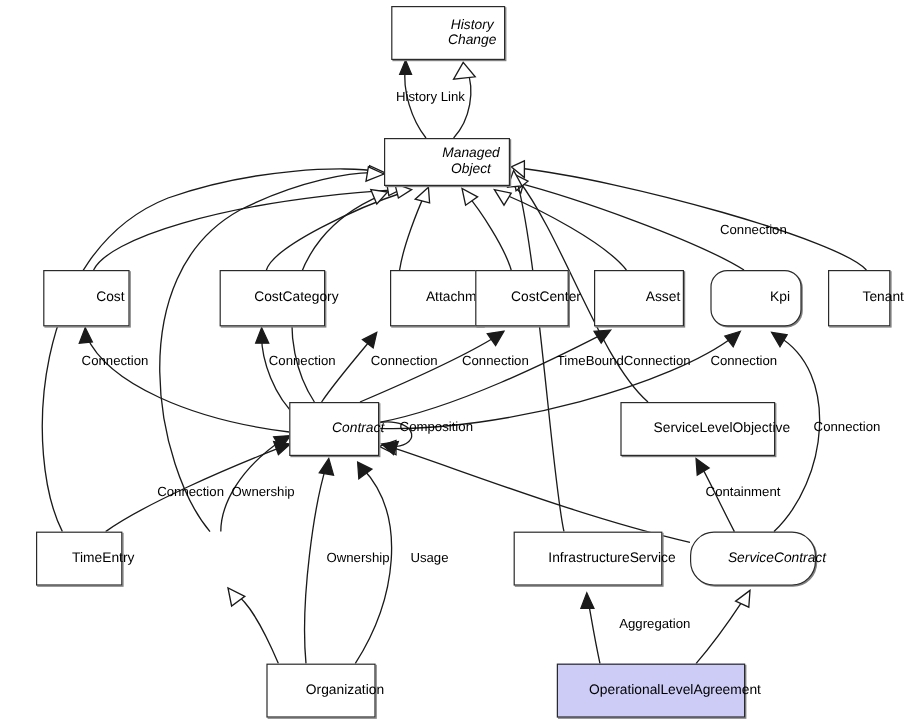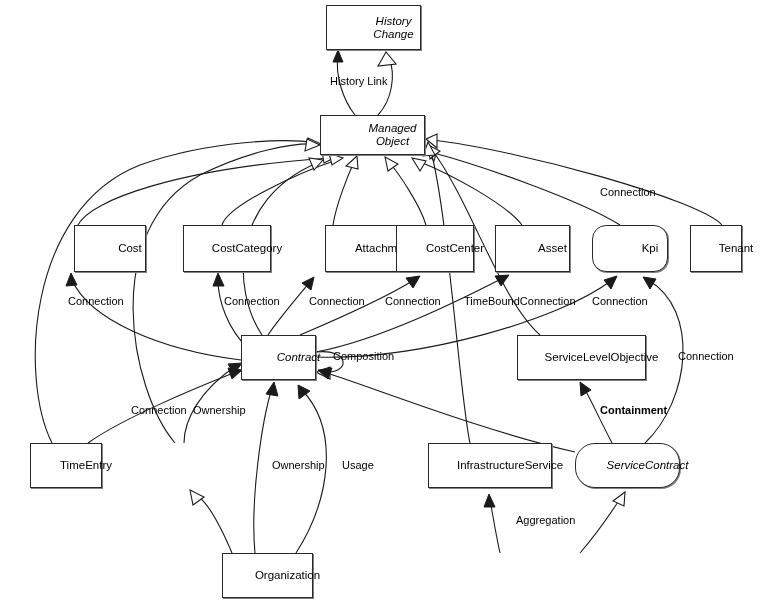--- a/index.html
+++ b/index.html
@@ -220,21 +220,21 @@
   </svg>
 
   <div class="uml-node abstract" style="left:326px; top:5px; width:95px; height:45px;">
     <span>History Change</span>
   </div>
 
   <div class="uml-node abstract" style="left:320px; top:115px; width:105px; height:40px;">
     <span>Managed Object</span>
   </div>
 
-  <div class="uml-node" style="left:36px; top:225px; width:72px; height:47px;margin-left:38px;">
+  <div class="uml-node" style="left:36px; top:225px; width:72px; height:47px;">
     <span>Cost</span>
   </div>
 
   <div class="uml-node" style="left:183px; top:225px; width:88px; height:47px;">
     <span>CostCategory</span>
   </div>
 
   <div class="uml-node" style="left:294px; top:225px; width:78px; height:47px;margin-left:31px;">
     <span>Attachment</span>
   </div>
@@ -273,20 +273,23 @@
   </div>
 
   <div class="uml-node abstract" style="left:575px; top:443px; width:105px; height:45px;border-radius:20px;">
     <span>ServiceContract</span>
   </div>
 
   <div class="uml-node" style="left:222px; top:553px; width:91px; height:45px;">
     <span>Organization</span>
   </div>
 
+  <div class="uml-node highlight" style="left:464px; top:553px; width:157px; height:45px;">
+    <span>OperationalLevelAgreement</span>
+  </div>
 
   <div class="edge-label" style="left:330px; top:76px;"><span>History Link</span></div>
 
   <div class="edge-label" style="left:600px; top:187px;"><span>Connection</span></div>
 
   <div class="edge-label" style="left:68px; top:296px;"><span>Connection</span></div>
 
   <div class="edge-label" style="left:224px; top:296px;"><span>Connection</span></div>
 
   <div class="edge-label" style="left:309px; top:296px;"><span>Connection</span></div>
@@ -294,21 +297,21 @@
   <div class="edge-label" style="left:385px; top:296px;"><span>Connection</span></div>
 
   <div class="edge-label" style="left:464px; top:296px;"><span>TimeBoundConnection</span></div>
 
   <div class="edge-label" style="left:592px; top:296px;"><span>Connection</span></div>
 
   <div class="edge-label" style="left:333px; top:351px;"><span>Composition</span></div>
 
   <div class="edge-label" style="left:678px; top:351px;"><span>Connection</span></div>
 
-  <div class="edge-label" style="left:600px; top:405px;font-weight:bold;"><span>Containment</span></div>
+  <div class="edge-label" style="left:588px; top:405px;"><span>Containment</span></div>
 
   <div class="edge-label" style="left:131px; top:405px;"><span>Connection</span></div>
 
   <div class="edge-label" style="left:193px; top:405px;"><span>Ownership</span></div>
 
   <div class="edge-label" style="left:272px; top:460px;"><span>Ownership</span></div>
 
   <div class="edge-label" style="left:342px; top:460px;"><span>Usage</span></div>
 
   <div class="edge-label" style="left:516px; top:515px;"><span>Aggregation</span></div>

